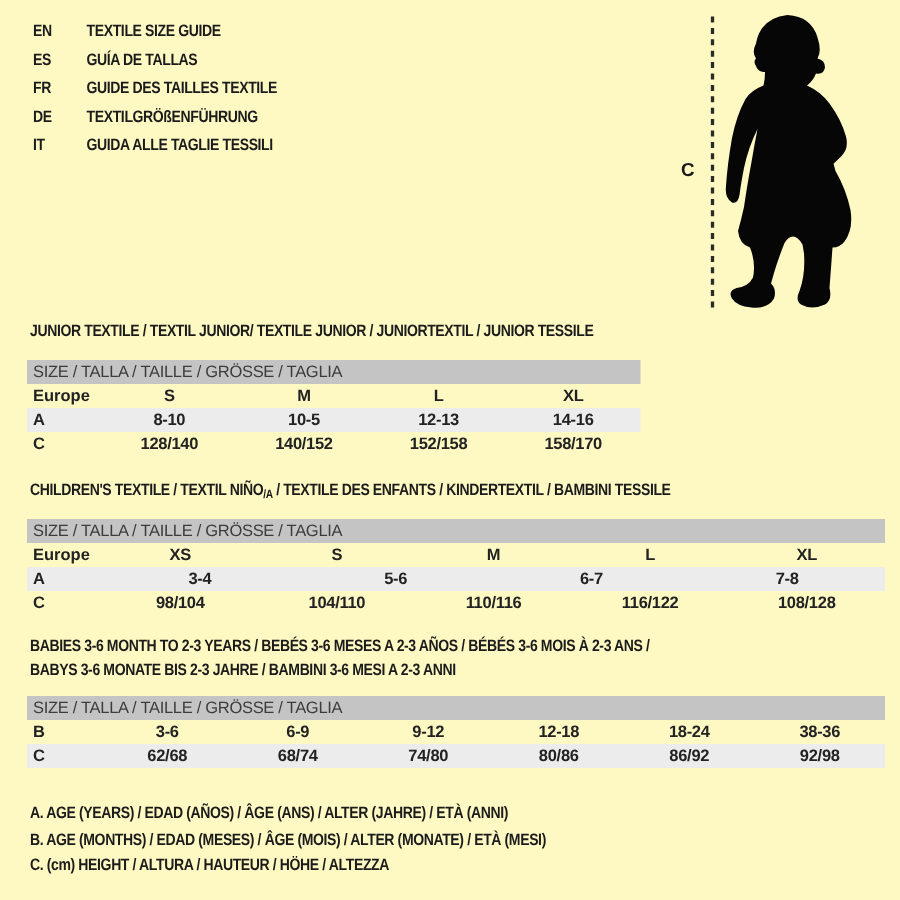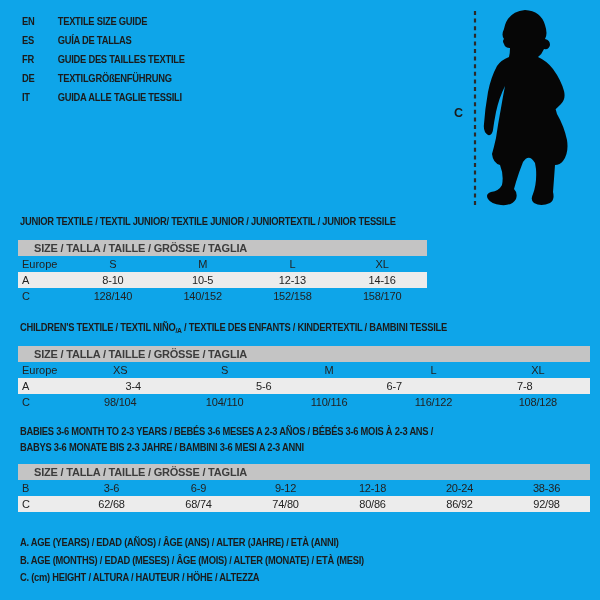--- a/index.html
+++ b/index.html
@@ -1,17 +1,17 @@
 <!DOCTYPE html>
 <html style="--size-bar-bg: #c4c4c4; --stripe-bg: #ececec; --text: #1b1b1b;"><head>
 <meta charset="utf-8">
 <style>
   html,body { margin:0; padding:0; background:#ffffff; }
   .screen {
-    position:relative; width:600px; height:600px; background:#0ea5e9; overflow:hidden;
+    position:relative; width:600px; height:600px; background:#fef9c3; overflow:hidden;
     font-family:"Liberation Sans","DejaVu Sans",sans-serif; color:#1b1b1b;
     -webkit-font-smoothing:antialiased;
   }
   .cond { transform:scaleX(0.85); transform-origin:0 0; white-space:nowrap; }
 
   
   .lang-list { position:absolute; left:22px; top:12px; font-weight:bold; font-size:11px; letter-spacing:-0.3px; }
   .lang-row { height:19px; line-height:19px; }
   .lang-code { display:inline-block; width:42px; }
 
@@ -26,23 +26,23 @@
   #title3 { top:423px; }
   .sub { font-size:8px; vertical-align:-2px; }
 
   
   .size-table { position:absolute; left:18px; font-size:11px; }
   #table1 { top:240px; width:409px; }
   #table2 { top:346px; width:572px; }
   #table3 { top:464px; width:572px; }
   .size-bar {
     height:16px; line-height:16px; background:var(--size-bar-bg,#c4c4c4);
-    padding-left:16px; color:#3c3c3c; letter-spacing:-0.2px;font-weight:bold;
+    padding-left:4px; color:#3c3c3c; letter-spacing:-0.2px;
   }
-  .trow { display:flex; height:16px; line-height:16px; }
+  .trow { display:flex; height:16px; line-height:16px;font-weight:bold; }
   .trow.striped { background:var(--stripe-bg,#ececec); }
   .tlabel { width:50px; padding-left:4px; box-sizing:border-box; color:#222; }
   .tcell { flex:1 1 0; text-align:center; letter-spacing:-0.2px; color:#222; }
 
   
   .footnotes { position:absolute; left:20px; top:534px; font-weight:bold; font-size:11px; letter-spacing:-0.3px; }
   .fn-row { height:17.5px; line-height:17.5px; }
 </style>
 </head>
 <body>
@@ -143,21 +143,21 @@
     <div>BABYS 3-6 MONATE BIS 2-3 JAHRE / BAMBINI 3-6 MESI A 2-3 ANNI</div>
   </div>
   <div class="size-table" id="table3">
     <div class="size-bar">SIZE / TALLA / TAILLE / GRÖSSE / TAGLIA</div>
     <div class="trow">
       <span class="tlabel">B</span>
       <span class="tcell">3-6</span>
       <span class="tcell">6-9</span>
       <span class="tcell">9-12</span>
       <span class="tcell">12-18</span>
-      <span class="tcell">20-24</span>
+      <span class="tcell">18-24</span>
       <span class="tcell">38-36</span>
     </div>
     <div class="trow striped">
       <span class="tlabel">C</span>
       <span class="tcell">62/68</span>
       <span class="tcell">68/74</span>
       <span class="tcell">74/80</span>
       <span class="tcell">80/86</span>
       <span class="tcell">86/92</span>
       <span class="tcell">92/98</span>

